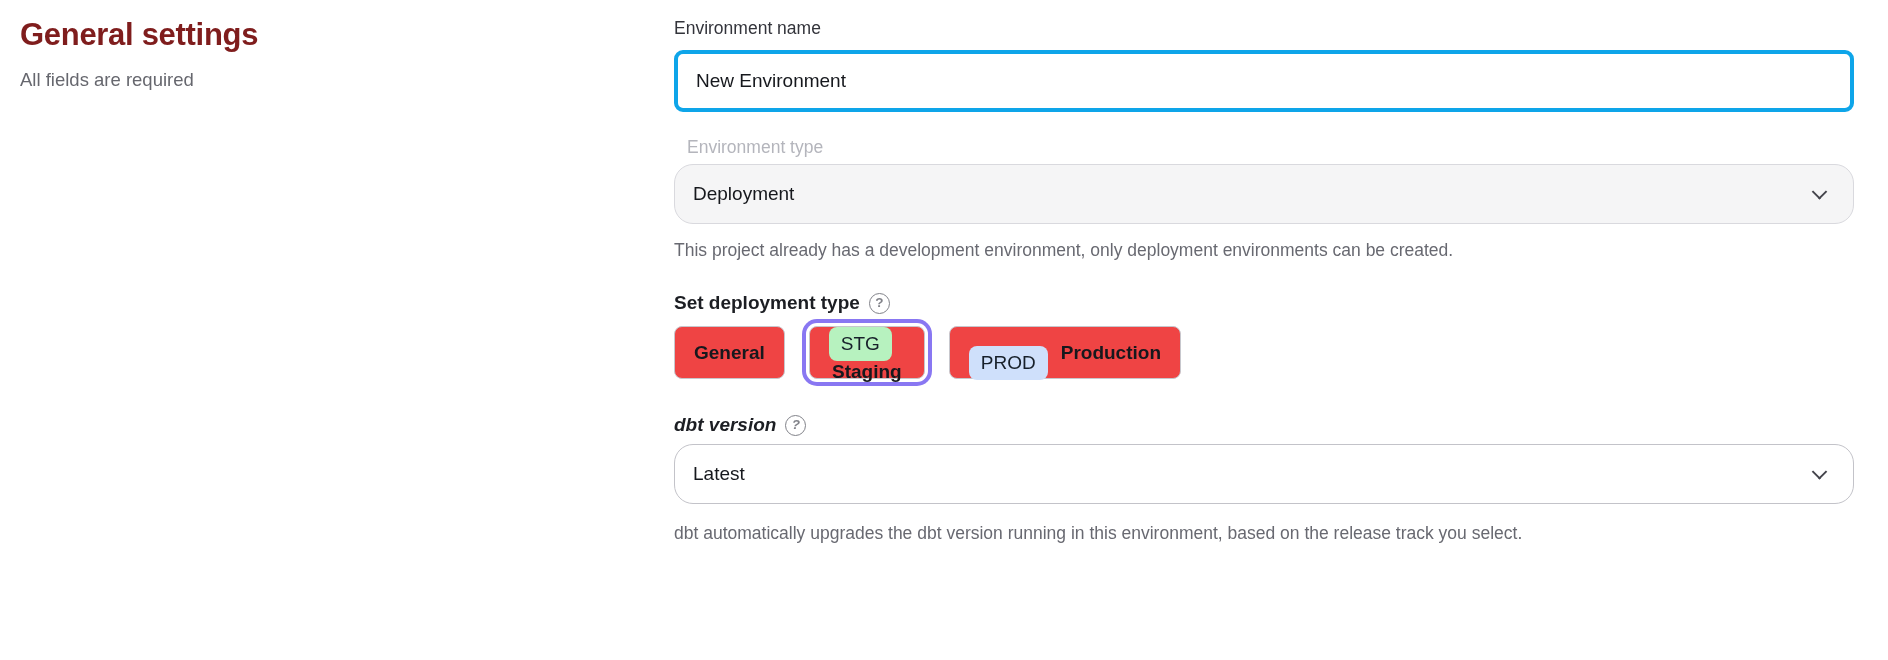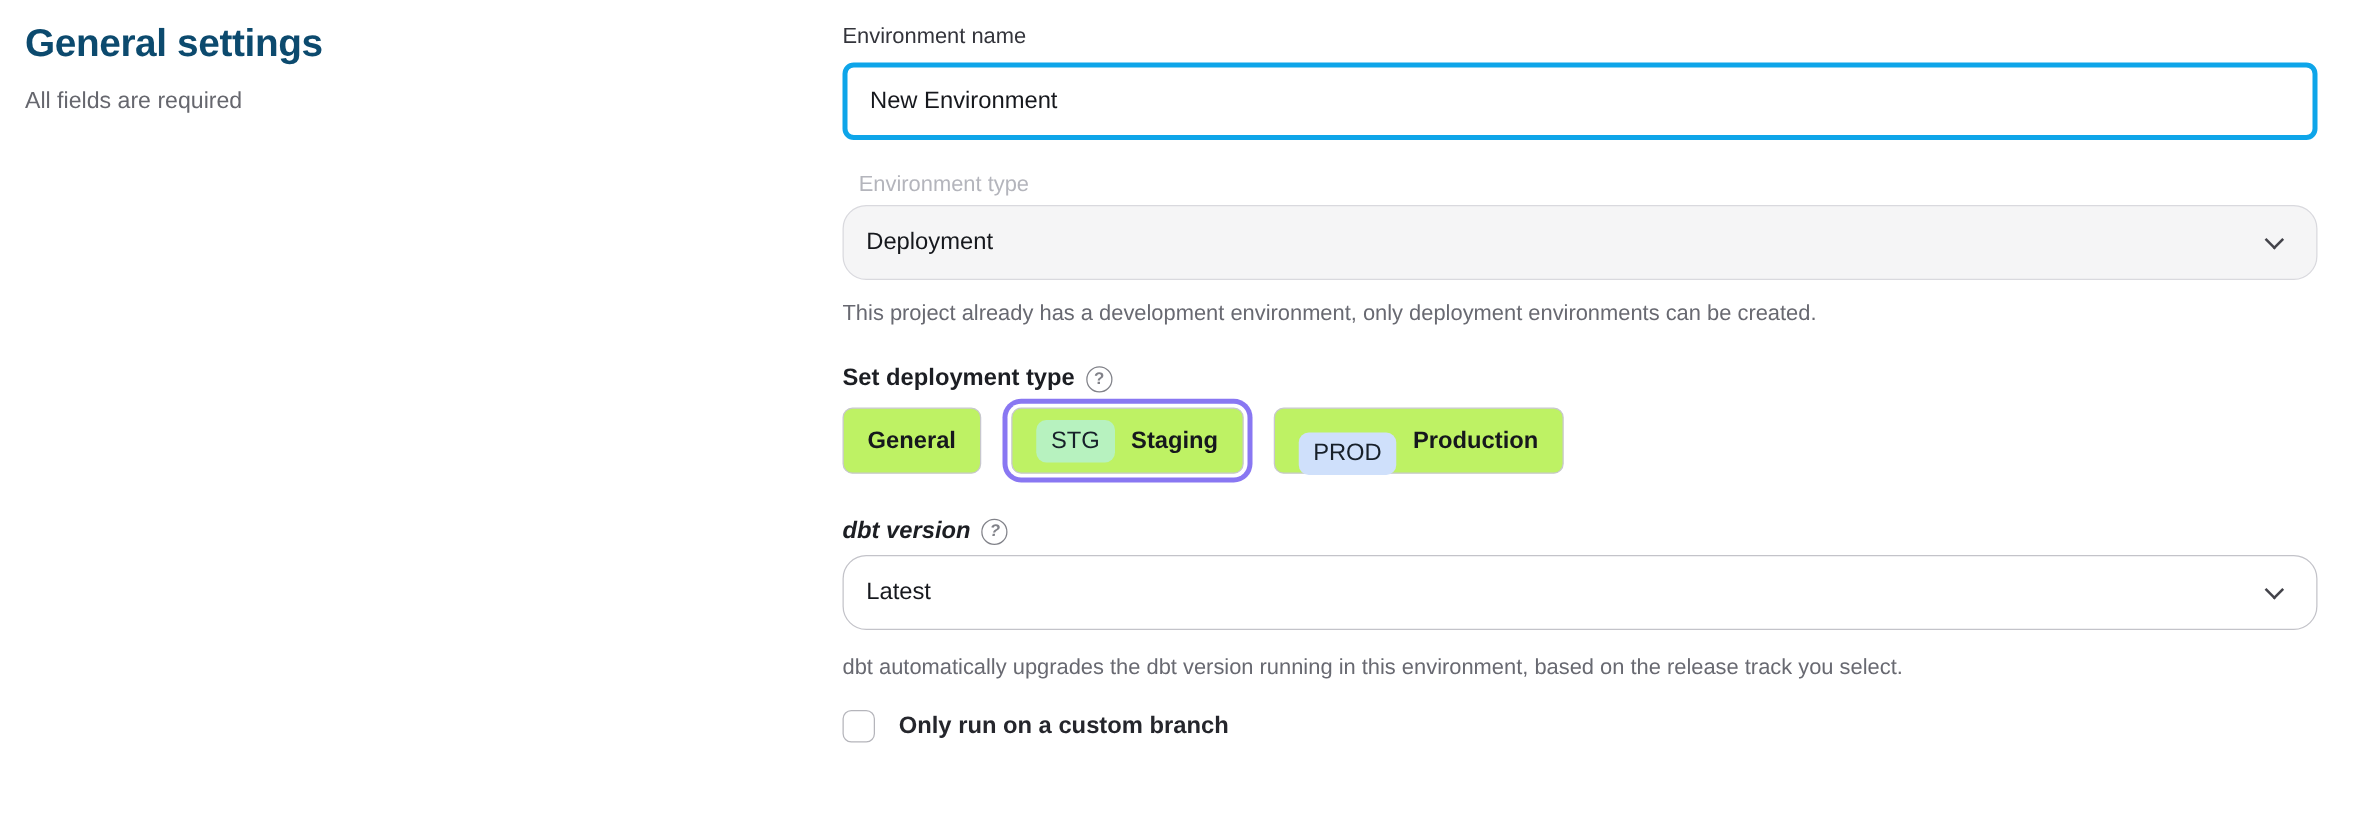--- a/index.html
+++ b/index.html
@@ -7,21 +7,21 @@
     width: 1888px; height: 660px;
     background: #ffffff;
     font-family: "Liberation Sans", "DejaVu Sans", sans-serif;
     overflow: hidden;
   }
   .page { position: relative; width: 1888px; height: 660px; }
 
   
   .left-col { position: absolute; left: 20px; top: 16px; width: 560px; }
   .page-title {
-    font-size: 31px; font-weight: 700; color: #0c4a6e;
+    font-size: 31px; font-weight: 700; color: #7f1d1d;
     letter-spacing: -0.3px; line-height: 38px;
   }
   .page-subtitle {
     margin-top: 14px; font-size: 18.5px; color: #66676e; line-height: 24px;
   }
 
   
   .form-col { position: absolute; left: 674px; top: 14px; width: 1180px; }
 
   .field-label {
@@ -63,26 +63,27 @@
     display: inline-flex; align-items: center; justify-content: center;
     width: 21px; height: 21px; margin-left: 9px;
     border: 1.5px solid #818289; border-radius: 50%;
     font-size: 13.5px; font-weight: 600; color: #818289; cursor: pointer;
   }
   .section-heading + .helper { margin-top: 5px; }
 
   .btn-row { display: flex; align-items: center; gap: 24px; margin-top: 8px; }
   .type-btn {
     display: inline-flex; align-items: center; height: 53px;
-    background: #bef264; border: 1px solid #c7c7cd; border-radius: 8px;
+    background: #ef4444; border: 1px solid #c7c7cd; border-radius: 8px;
     padding: 0 19px; cursor: pointer;
     font-family: inherit; font-size: 19px; font-weight: 600; color: #16181d;
   }
   .type-btn.selected {
     box-shadow: 0 0 0 3px #ffffff, 0 0 0 7px #8977f2;
+    flex-direction: column;
   }
   .type-btn .badge {
     display: inline-block; padding: 6px 12px; margin-right: 13px;
     border-radius: 8px; font-size: 19px; font-weight: 500; color: #17202a;
   }
 
   .version-heading { margin-top: 31px; font-style: italic; }
   .version-select { margin-top: 4px; }
   .version-helper { margin-top: 15px; }
 
@@ -140,19 +141,15 @@
     <div class="section-heading version-heading">
       <span>dbt version</span>
       <span class="help-icon">?</span>
     </div>
     <div class="select version-select">
       <span>Latest</span>
       <span class="chevron"></span>
     </div>
     <p class="helper version-helper">dbt automatically upgrades the dbt version running in this environment, based on the release track you select.</p>
 
-    <div class="checkbox-row">
-      <span class="checkbox"></span>
-      <span class="checkbox-label">Only run on a custom branch</span>
-    </div>
 
   </section>
 </div>
 
 </body></html>

